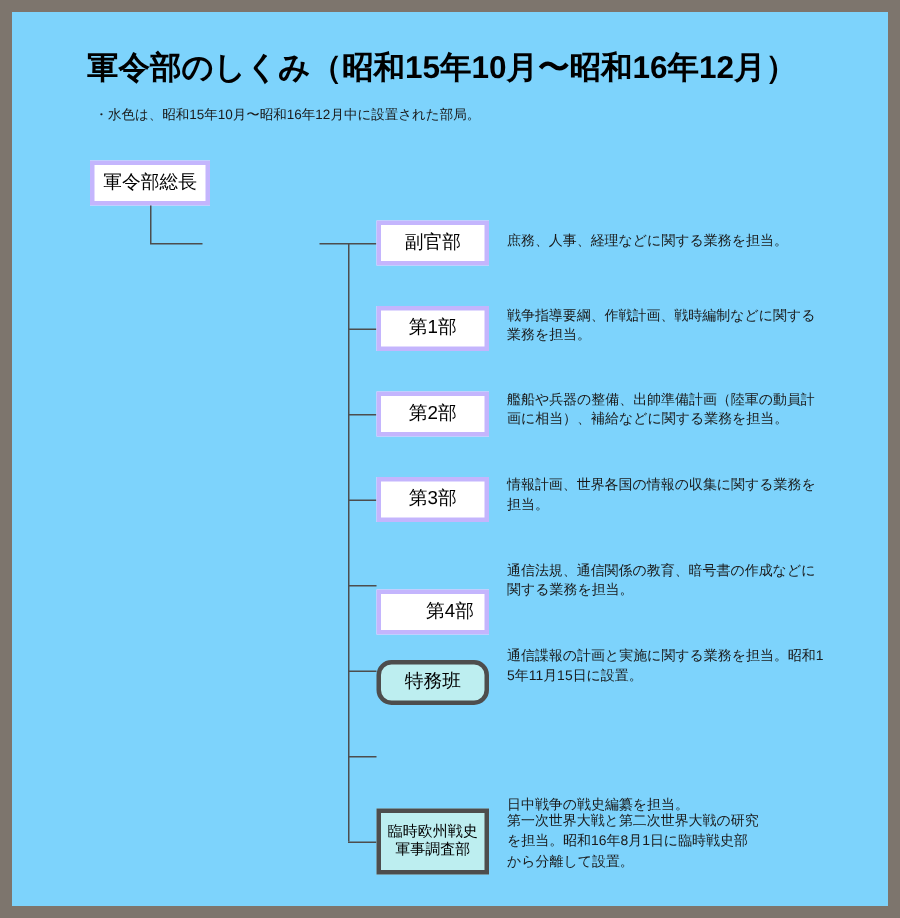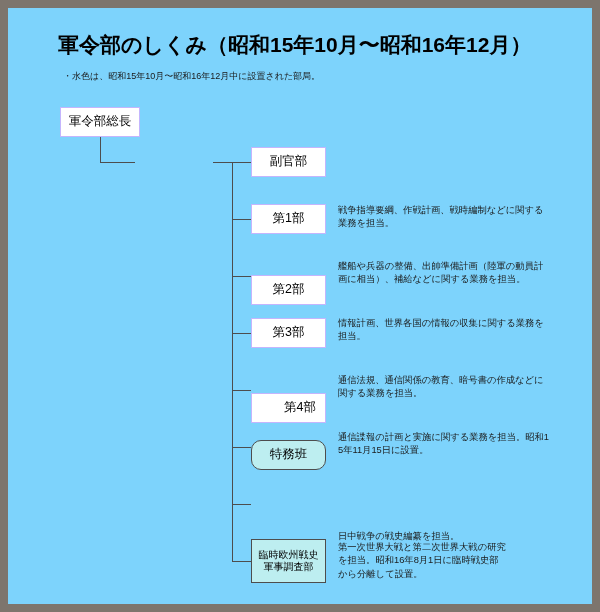--- a/index.html
+++ b/index.html
@@ -48,21 +48,21 @@
     top: 62px;
     font-size: 9px;
     color: #1a1a1a;
     white-space: nowrap;
   }
 
   
   .box {
     position: absolute;
     box-sizing: border-box;
-    border: 1px solid #c4b5fd;
+    border: 3px solid #c4b5fd;
     background: #ffffff;
     display: flex;
     align-items: center;
     justify-content: center;
     text-align: center;
     font-size: 12.5px;
     color: #000000;
     line-height: 1.25;
     white-space: pre-line;
   }
@@ -107,28 +107,29 @@
     <div class="line-v" style="left:92px; top:129px; height:25px;"></div>
     <div class="line-h" style="left:92px; top:154px; width:35px;"></div>
 
 
     <div class="line-h" style="left:205px; top:154px; width:19px;"></div>
 
     <div class="line-v" style="left:224px; top:154px; height:399px;"></div>
 
     <div class="line-h" style="left:224px; top:154px; width:19px;"></div>
     <div class="box" style="left:243px; top:139px; width:75px; height:30px;">副官部</div>
+    <div class="desc" style="left:330px; top:146px;">庶務、人事、経理などに関する業務を担当。</div>
 
     <div class="line-h" style="left:224px; top:211px; width:19px;"></div>
     <div class="box" style="left:243px; top:196px; width:75px; height:30px;">第1部</div>
     <div class="desc" style="left:330px; top:196px;">戦争指導要綱、作戦計画、戦時編制などに関する
 業務を担当。</div>
 
     <div class="line-h" style="left:224px; top:268px; width:19px;"></div>
-    <div class="box" style="left:243px; top:267px; width:75px; height:30px;">第2部</div>
+    <div class="box" style="left:243px; top:253px; width:75px; height:30px;">第2部</div>
     <div class="desc" style="left:330px; top:252px;">艦船や兵器の整備、出帥準備計画（陸軍の動員計
 画に相当）、補給などに関する業務を担当。</div>
 
     <div class="line-h" style="left:224px; top:325px; width:19px;"></div>
     <div class="box" style="left:243px; top:310px; width:75px; height:30px;">第3部</div>
     <div class="desc" style="left:330px; top:309px;">情報計画、世界各国の情報の収集に関する業務を
 担当。</div>
 
     <div class="line-h" style="left:224px; top:382px; width:19px;"></div>
     <div class="box" style="left:243px; top:385px; width:75px; height:30px;padding-left:23px;">第4部</div>

